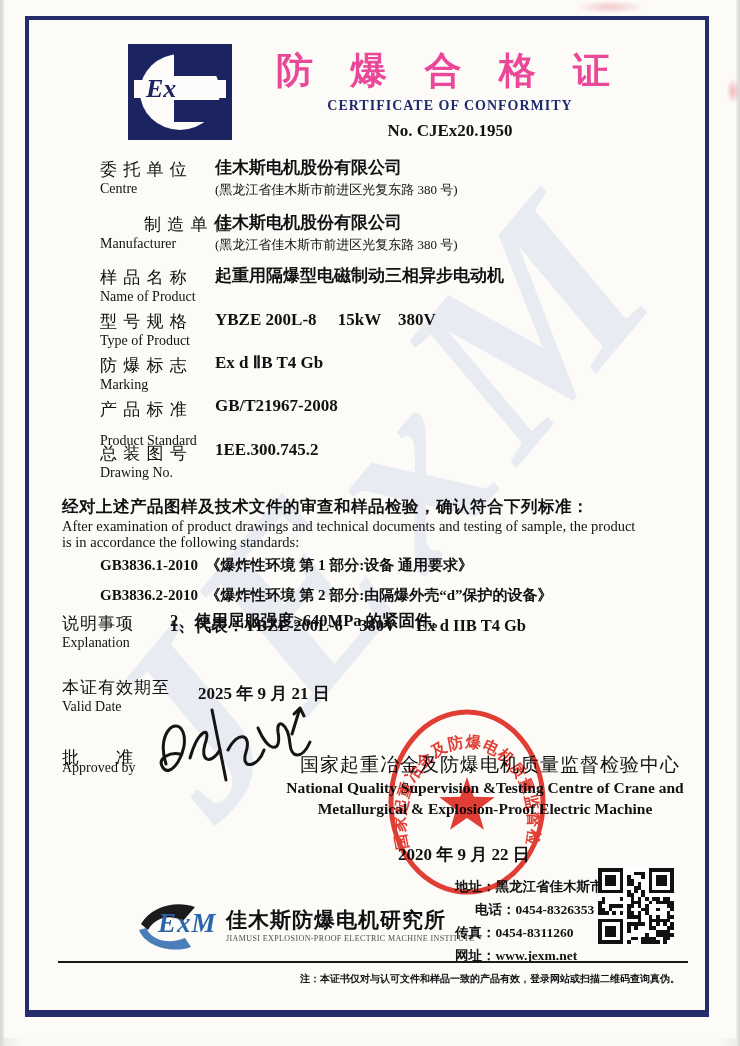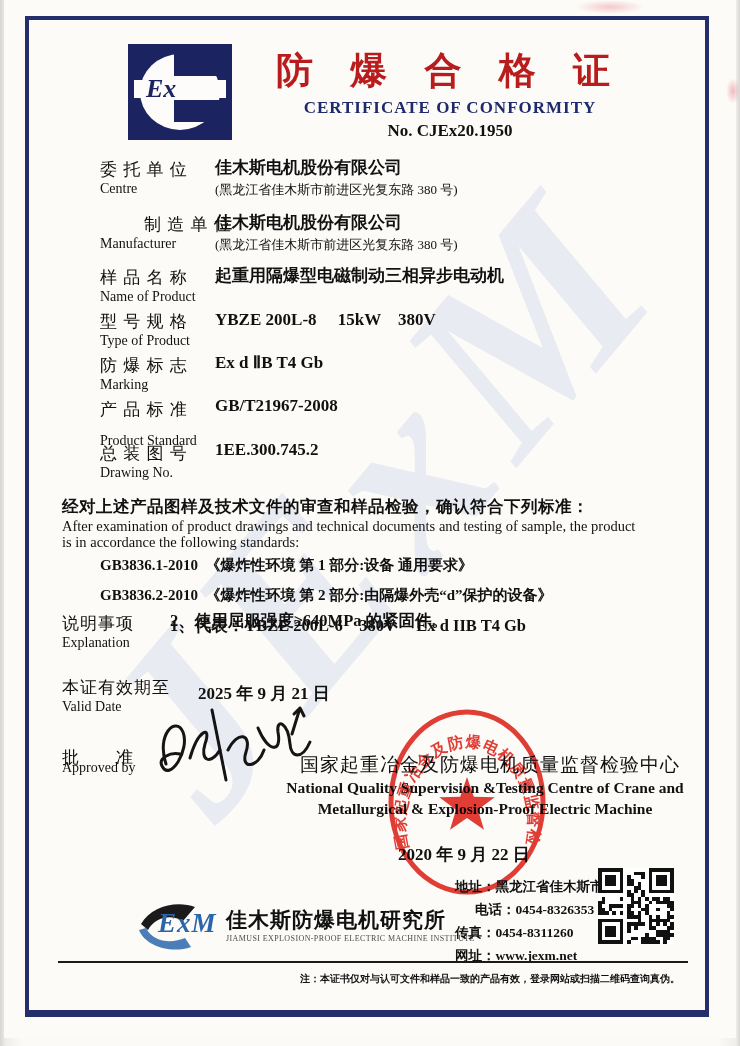--- a/index.html
+++ b/index.html
@@ -19,22 +19,22 @@
   .value-sub{font-weight:normal;font-size:13px;white-space:nowrap;}
   
   .logo-ex{left:128px;top:44px;width:104px;height:96px;background:#1b2361;}
   .logo-ex .circ{position:absolute;left:12px;top:10px;width:80px;height:76px;background:#fdfcfa;border-radius:50%;}
   .logo-ex .barT{position:absolute;left:46px;top:10px;width:46px;height:22px;background:#1b2361;}
   .logo-ex .barB{position:absolute;left:46px;top:56px;width:46px;height:22px;background:#1b2361;}
   .logo-ex .exband{position:absolute;left:6px;top:36px;width:92px;height:18px;background:#fdfcfa;}
   .logo-ex .extxt{position:absolute;left:18px;top:30px;font-weight:bold;font-style:italic;
     font-size:26px;color:#1b2361;font-family:"Liberation Serif",serif;}
   .title{left:240px;top:46px;width:420px;text-align:center;font-size:37px;font-weight:bold;
-    letter-spacing:14px;color:#b91c1c;font-family:"Liberation Serif",serif;}
-  .subtitle{left:240px;top:98px;width:420px;text-align:center;font-size:17px;font-weight:bold;
+    letter-spacing:14px;color:#ec4899;font-family:"Liberation Serif",serif;}
+  .subtitle{left:240px;top:98px;width:420px;text-align:center;font-size:14px;font-weight:bold;
     letter-spacing:1px;color:#1d2a6b;}
   .certno{left:240px;top:121px;width:420px;text-align:center;font-size:17px;font-weight:bold;color:#111;}
   
   .watermark{left:60px;top:180px;width:640px;height:640px;display:flex;align-items:center;justify-content:center;
     transform:rotate(-50deg);font-size:250px;font-weight:bold;font-style:italic;
     color:rgba(110,140,195,0.14);letter-spacing:18px;pointer-events:none;}
   
   .stmt-zh{font-weight:bold;font-size:16.5px;letter-spacing:.5px;white-space:nowrap;}
   .stmt-en{font-size:14.5px;white-space:nowrap;}
   .std{font-weight:bold;font-size:15px;white-space:nowrap;}

